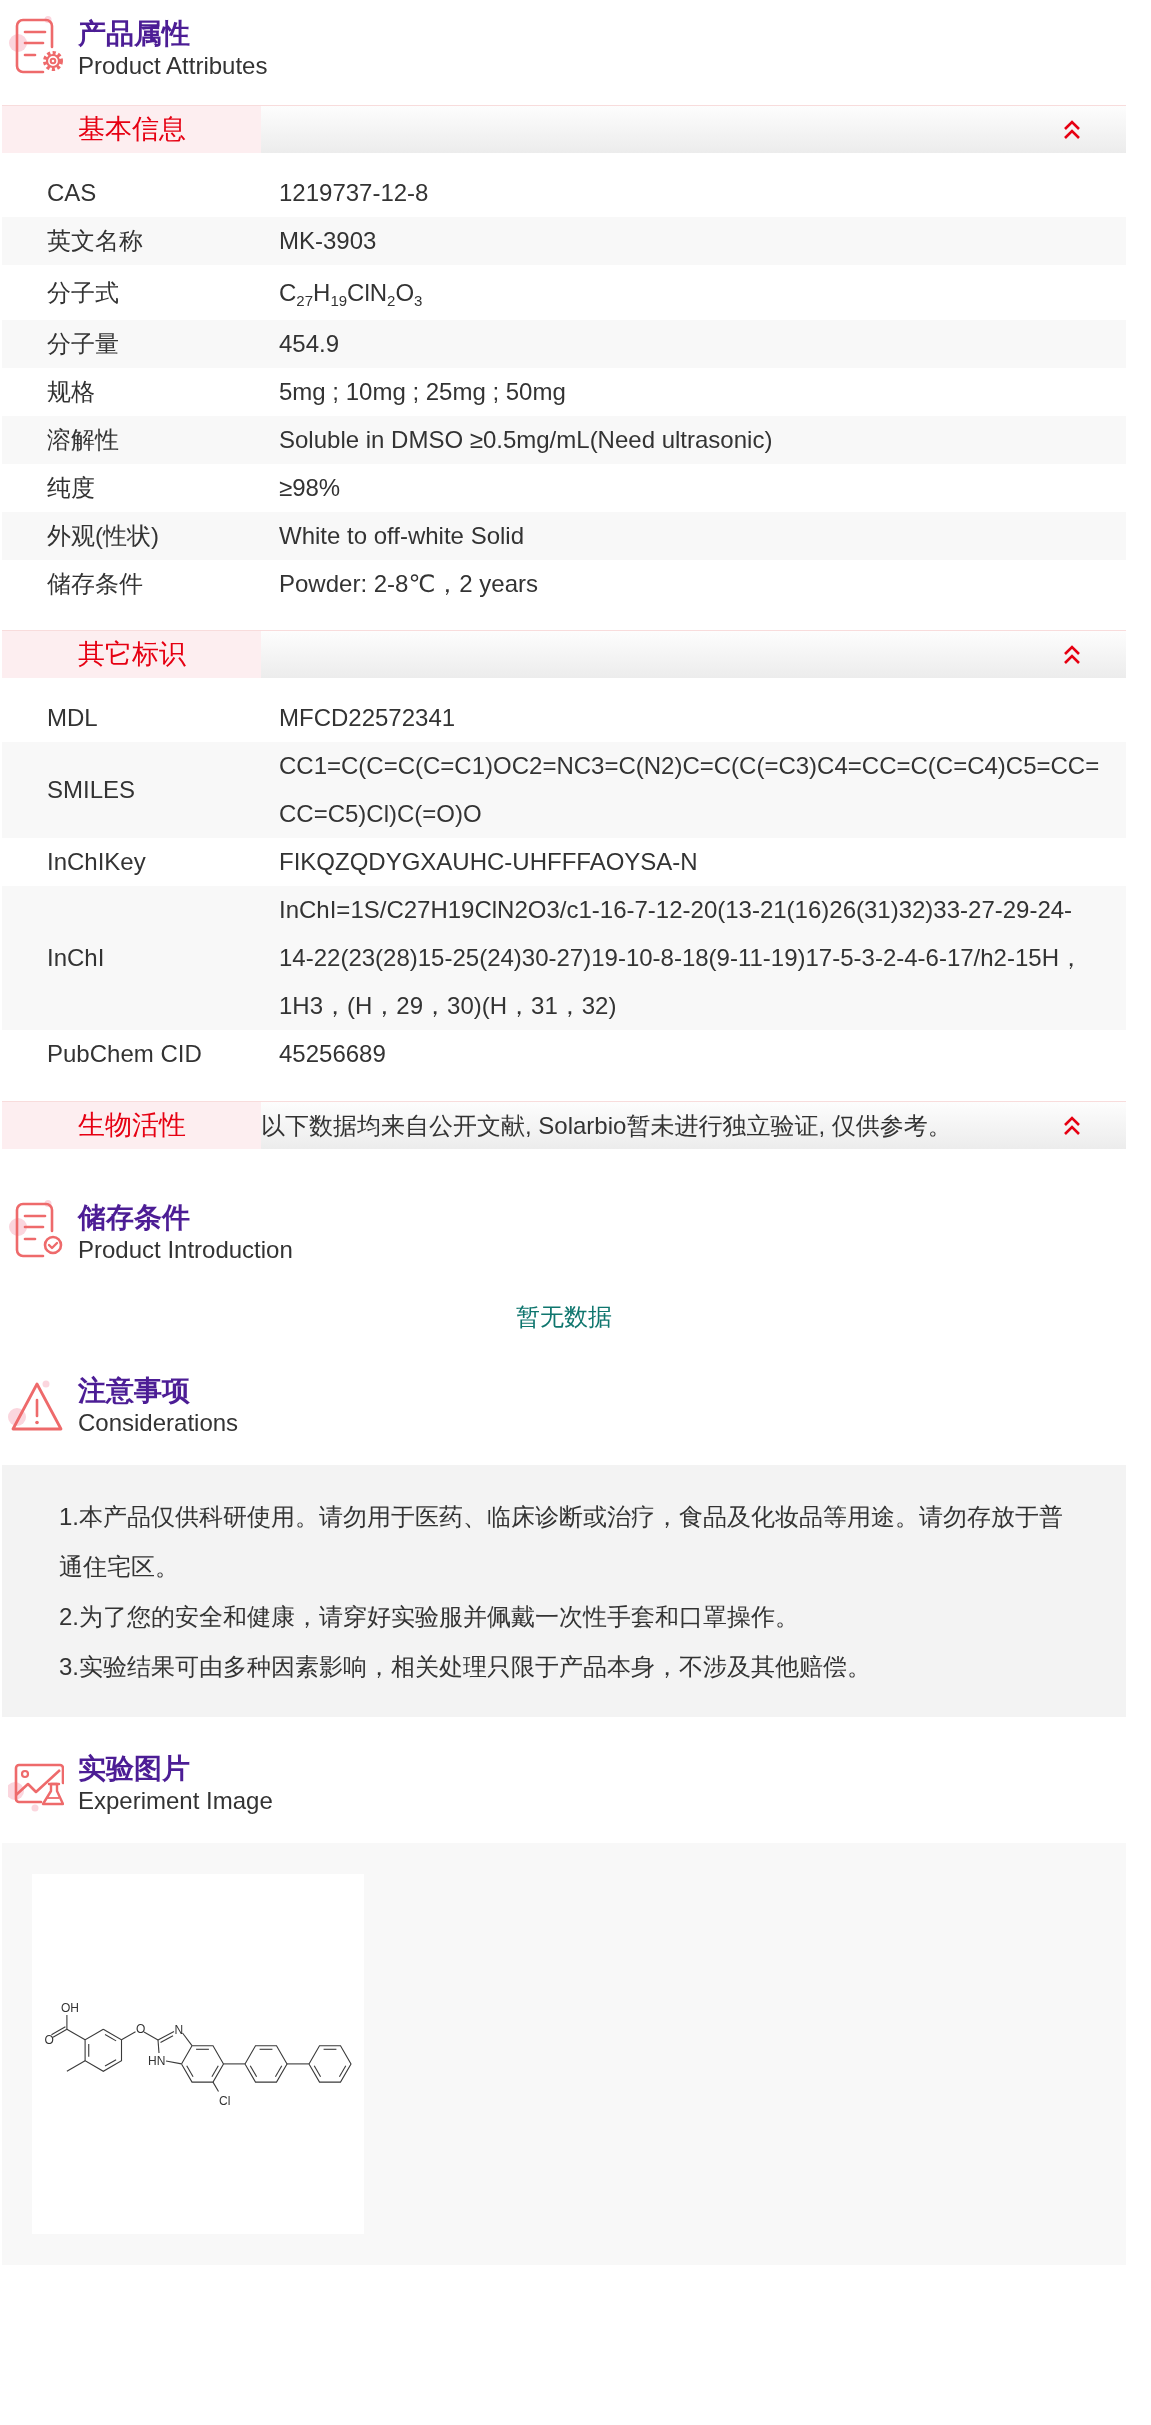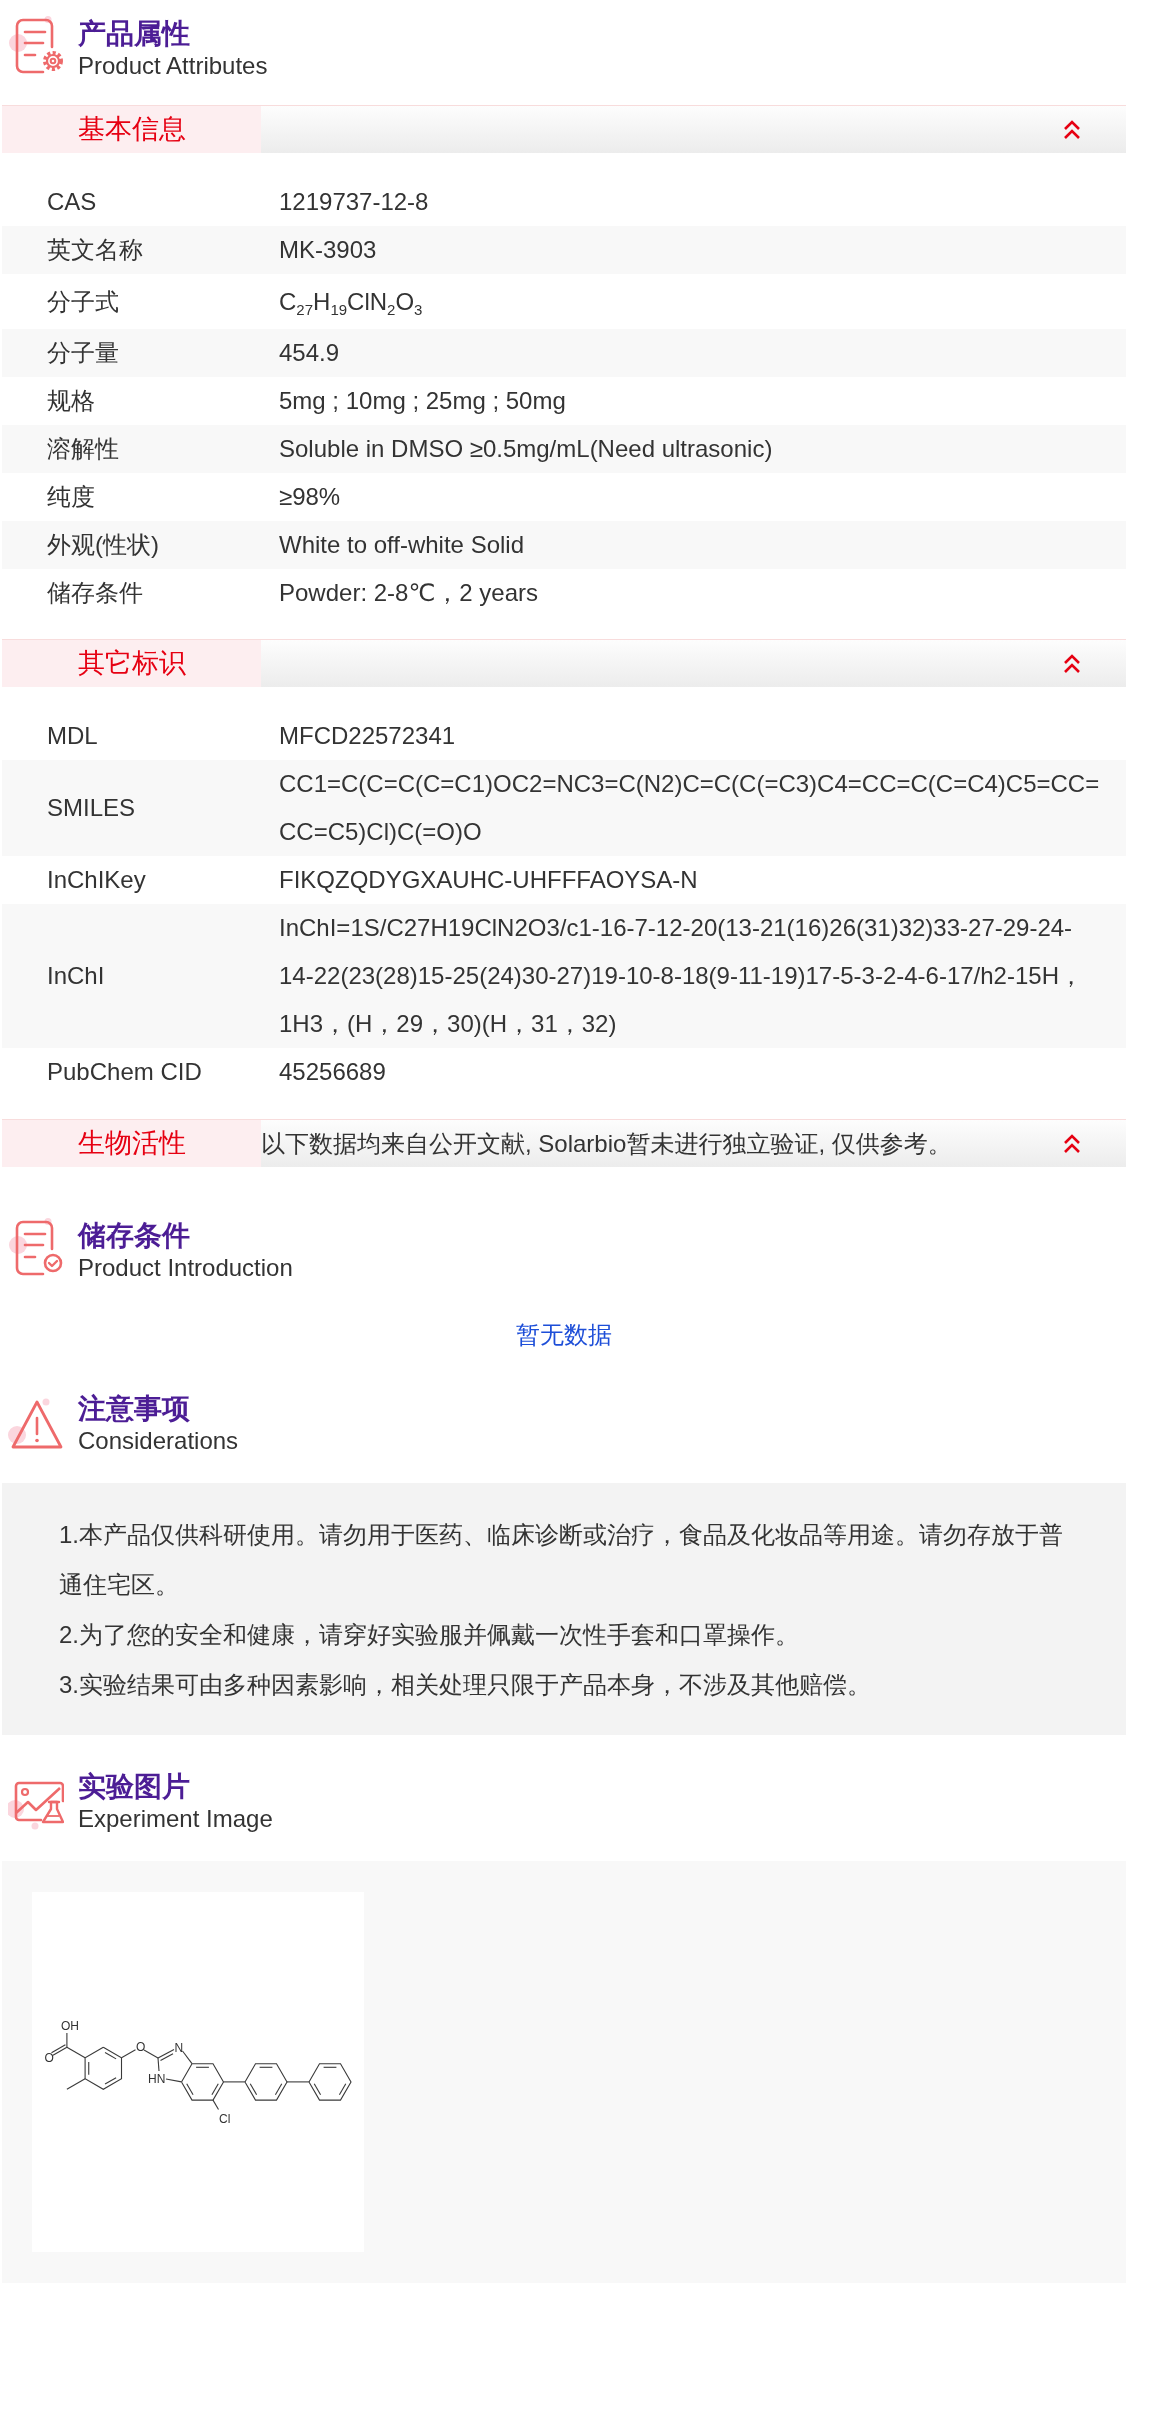--- a/index.html
+++ b/index.html
@@ -13,34 +13,34 @@
   .sec-sub { position: absolute; left: 76px; top: 52px; font-size: 24px; line-height: 28px; color: #333; white-space: nowrap; }
 
   
   .bar { position: relative; height: 47px; border-top: 1px solid #f8dcdc; background: linear-gradient(#fdfdfd, #ececec); }
   .bar-tab { position: absolute; left: 0; top: 0; width: 259px; height: 47px; background: #fdeef0; }
   .bar-title { position: absolute; left: 76px; top: 0; line-height: 47px; font-size: 27px; color: #e60012; white-space: nowrap; }
   .bar-note { position: absolute; left: 259px; top: 0; line-height: 47px; font-size: 24px; color: #333; white-space: nowrap; }
   .bar-toggle { position: absolute; left: 1061px; top: 13px; width: 18px; height: 21px; cursor: pointer; }
 
   
-  .rows { padding-top: 25px; }
+  .rows { padding-top: 16px; }
   .row { position: relative; height: 48px; font-size: 24px; }
   .row.alt { background: #f8f8f8; }
   .row .lbl { position: absolute; left: 45px; top: 0; line-height: 48px; white-space: nowrap; }
   .row .val { position: absolute; left: 277px; top: 0; line-height: 48px; white-space: nowrap; }
   .row.f55 { height: 55px; }
   .row.f55 .lbl, .row.f55 .val { line-height: 55px; }
   .row .val sub { font-size: 15px; line-height: 1; vertical-align: -5px; }
   .row.ml { height: auto; }
   .row.ml .lbl { top: 50%; transform: translateY(-50%); line-height: 28px; }
   .row.ml .val { position: relative; left: auto; margin-left: 277px; }
   .row.ml .val div { line-height: 48px; height: 48px; white-space: nowrap; }
 
-  .empty { height: 83px; text-align: center; font-size: 24px; line-height: 86px; color: #1d4ed8; }
+  .empty { height: 83px; text-align: center; font-size: 24px; line-height: 86px; color: #0f766e; }
 
   .notes { background: #f3f3f3; padding: 27px 0 25px 57px; font-size: 24px; line-height: 50px; color: #333; }
   .notes div { white-space: nowrap; height: 50px; }
 
   .exp { position: relative; background: #f8f8f8; height: 422px; }
   .card { position: absolute; left: 30px; top: 31px; width: 332px; height: 360px; background: #ffffff; }
   .card svg { position: absolute; left: 0; top: 0; }
   .mol line, .mol polyline, .mol path { stroke: #3a3a3a; stroke-width: 1.1; fill: none; }
   .mol text { font-family: "Liberation Sans", sans-serif; font-size: 12px; fill: #333; }
 </style>

